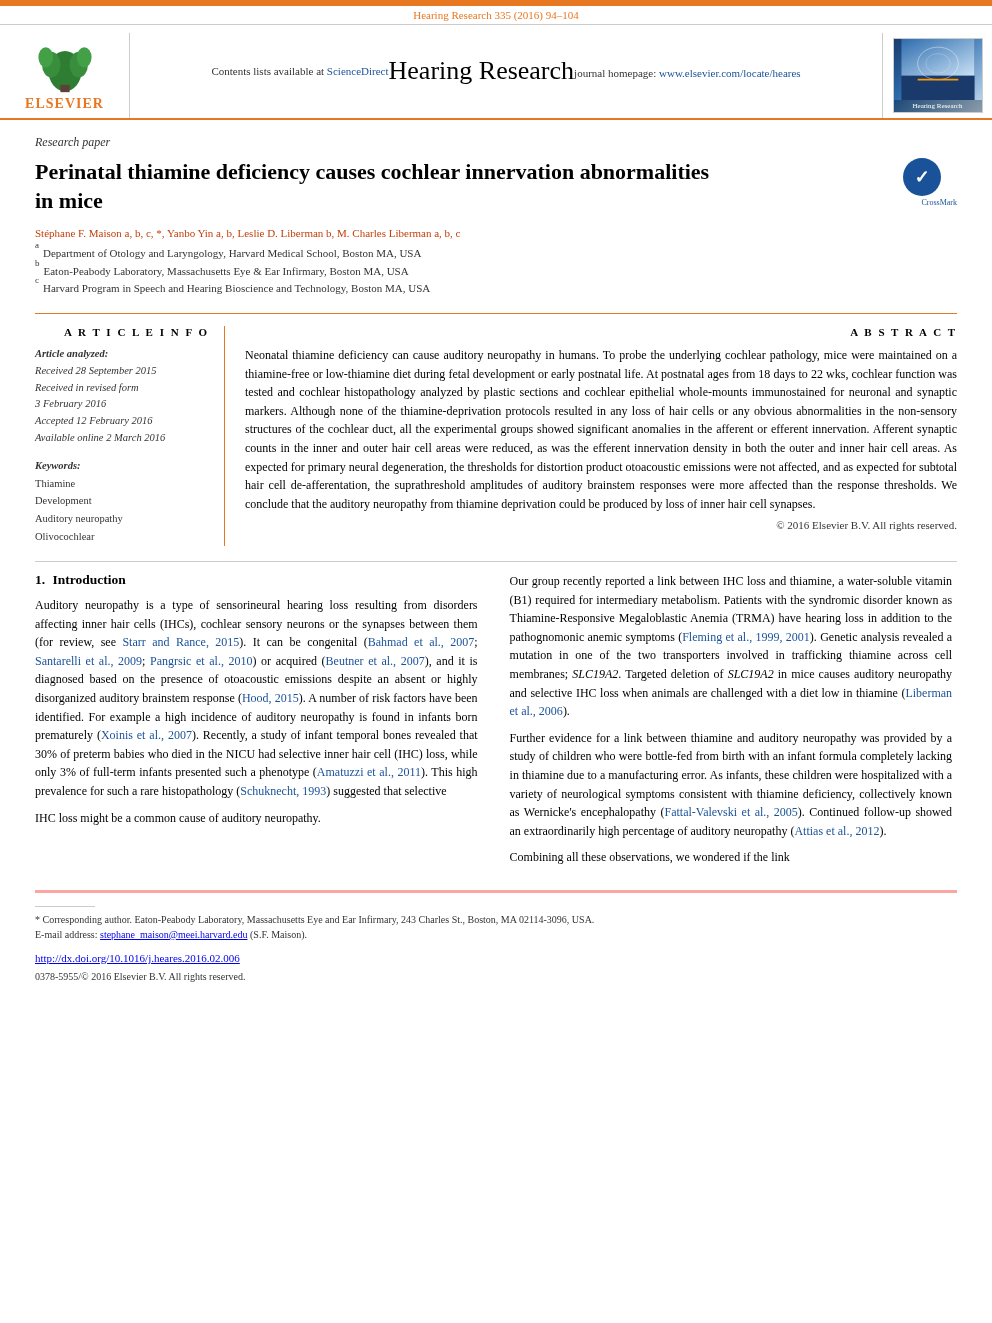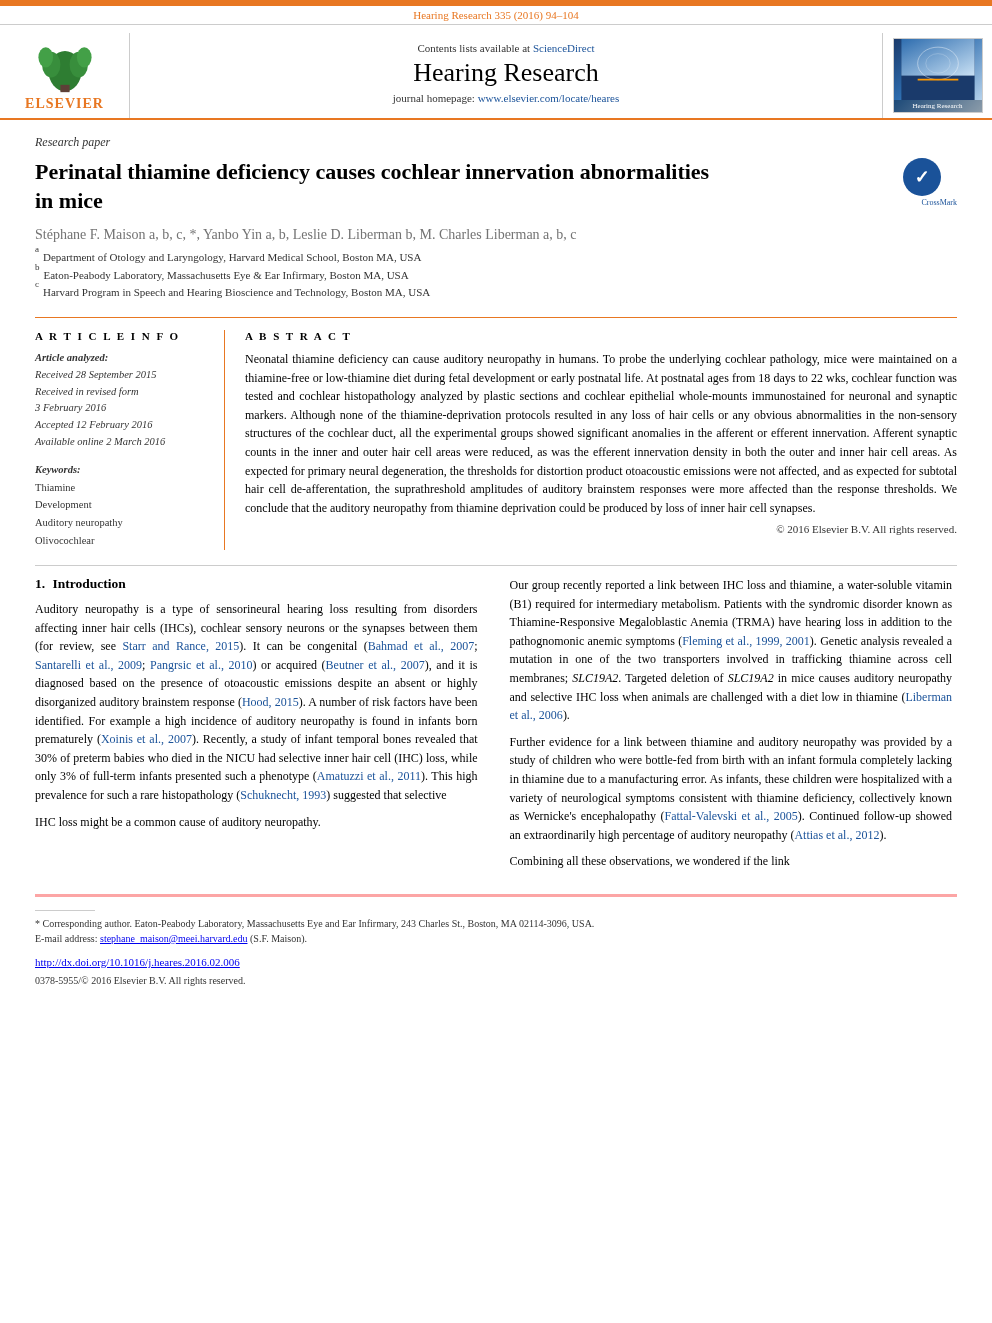--- a/index.html
+++ b/index.html
@@ -51,21 +51,21 @@
     .elsevier-text {
       font-size: 14px;
       font-weight: bold;
       color: #e87722;
       letter-spacing: 1px;
       margin-top: 2px;
     }
     .journal-header-center {
       flex: 1;
       display: flex;
-      flex-direction: column;
+      flex-direction: row;
       align-items: center;
       justify-content: center;
       padding: 5px 10px 10px 10px;
     }
     .contents-line {
       font-size: 11px;
       color: #333;
       margin-bottom: 4px;
     }
     .contents-line a, .sciencedirect-link {
@@ -147,22 +147,22 @@
       border-radius: 50%;
       background: #1a5299;
       display: flex;
       align-items: center;
       justify-content: center;
       color: #fff;
       font-size: 18px;
       font-weight: bold;
     }
     .authors {
-      font-size: 14px;
-      color: #737373;
+      font-size: 11px;
+      color: #c2410c;
       margin-bottom: 6px;
     }
     .affiliations {
       font-size: 11px;
       color: #333;
       margin-bottom: 15px;
       line-height: 1.6;
     }
     .affiliation-row {
       display: flex;
@@ -190,20 +190,21 @@
     .abstract-col {
       flex: 1;
     }
     .section-heading {
       font-size: 11px;
       font-weight: bold;
       letter-spacing: 2px;
       color: #000;
       margin-bottom: 8px;
       text-transform: uppercase;
+      text-align: right;
     }
     .article-history {
       font-size: 10.5px;
       color: #333;
       line-height: 1.6;
       margin-bottom: 10px;
       font-style: italic;
     }
     .history-label {
       font-style: italic;

